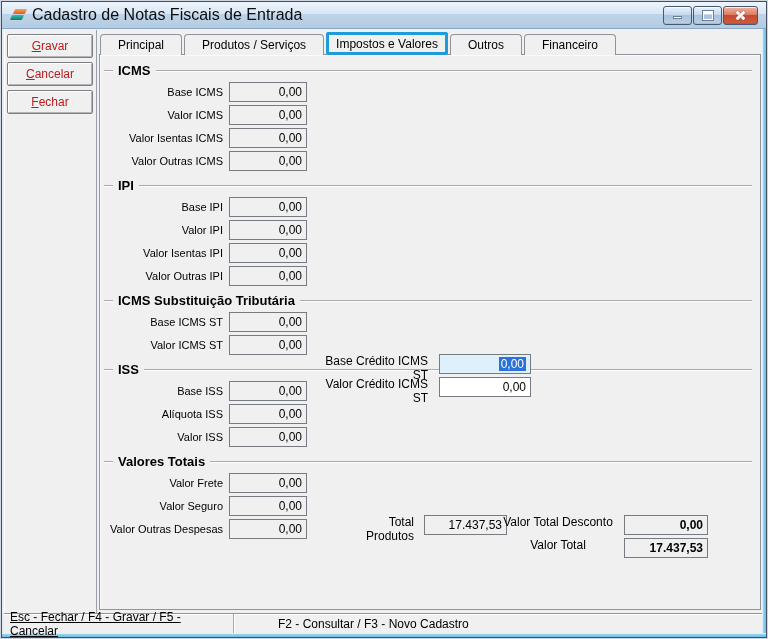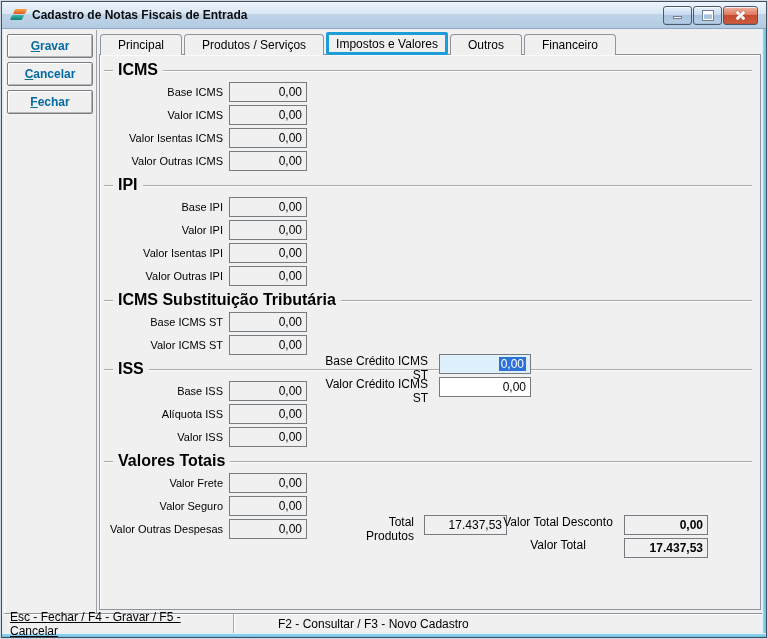--- a/index.html
+++ b/index.html
@@ -7,21 +7,21 @@
   .window { position:relative; width:766px; height:637px; margin:1px; border:1px solid #46505c; background:#f0f0f0; overflow:hidden; }
 
   
   .titlebar { position:absolute; top:0; left:0; right:0; height:27px;
     background:linear-gradient(#eef5fc 0%, #d8e6f4 45%, #bfd4e8 46%, #b3cbe2 100%);
     border-bottom:1px solid #8ca8c4; display:flex; align-items:center; }
   .app-icon { position:relative; width:17px; height:16px; margin:0 5px 0 8px; }
   .app-icon .bar { position:absolute; width:12px; height:5px; transform:skewX(-24deg); border-radius:1px; }
   .app-icon .bar.orange { left:4px; top:2px; background:linear-gradient(#f9a83f,#e1572a); }
   .app-icon .bar.teal { left:1px; top:8px; background:linear-gradient(#3cb9a9,#0d7e72); }
-  .title-text { font-size:12px; color:#0c0c0c;font-weight:bold; }
+  .title-text { font-size:16px; color:#0c0c0c; }
   .controls { position:absolute; right:8px; top:4px; display:flex; gap:1px; }
   .ctrl { height:19px; border:1px solid #47596e; border-radius:3px; display:flex; align-items:center; justify-content:center;
           box-shadow:inset 0 1px 0 rgba(255,255,255,.75), inset 0 -1px 0 rgba(0,0,0,.08); }
   .ctrl.min, .ctrl.max { width:29px; background:linear-gradient(#e7f1fb, #c6d9ee 45%, #a9c3de 50%, #b9cfe6); }
   .ctrl.close { width:35px; background:linear-gradient(#f2b5a4, #dd7a5e 45%, #c44a31 50%, #cf5c41); }
   .glyph-min { width:9px; height:3px; background:#fff; border:1px solid #6e7f95; margin-top:4px; }
   .glyph-max { width:10px; height:9px; border:1px solid #fff; border-top:3px solid #fff; box-shadow:0 0 0 1px #6e7f95; background:transparent; }
   .glyph-x { position:relative; width:11px; height:11px; }
   .glyph-x .b { position:absolute; left:0; top:4px; width:11px; height:3px; background:#fff; border-radius:1px; box-shadow:0 0 1px #7c2516; }
   .glyph-x .b1 { transform:rotate(45deg); }
@@ -35,39 +35,39 @@
   
   .content { position:absolute; top:28px; left:2px; right:4px; bottom:24px; background:#f0f0f0; }
 
   
   .sidebar { position:absolute; left:0; top:0; bottom:0; width:93px; background:#f0f0f0;
              border-right:1px solid #9aa0a8; box-shadow:1px 0 0 #fff inset; padding:4px 3px; }
   .side-btn { width:86px; height:24px; margin:0 auto 4px; background:#f0f0f0;
               border:1px solid #7a7f86; border-radius:2px;
               box-shadow:inset 1px 1px 0 #ffffff, inset -1px -1px 0 #b4b4b4;
               display:flex; align-items:center; justify-content:center;
-              font-size:12px; font-weight:bold; color:#0369a1; cursor:default; }
+              font-size:12px; font-weight:normal; color:#b91c1c; cursor:default; }
   .side-btn .u { text-decoration:underline; }
 
   
   .main { position:absolute; left:94px; top:0; right:0; bottom:0; }
   .tabstrip { position:absolute; top:2px; left:2px; right:2px; height:23px; display:flex; align-items:flex-end; z-index:2; }
   .tab { height:21px; padding:3px 17px 2px; margin-right:2px; font-size:12px; color:#000;
          background:#f0f0f0; border:1px solid #8f949c; border-bottom:none; border-radius:4px 4px 0 0; }
   .tab.active { height:23px; border:3px solid #1e9cd8; border-radius:2px; padding:2px 7px 1px; background:#f0f0f0; }
   .page { position:absolute; top:24px; left:1px; right:1px; bottom:3px; background:#f0f0f0;
           border:1px solid #8f949c; box-shadow:inset 1px 1px 0 #fbfbfb; padding:4px 8px 0 4px; }
 
   
   .grp-cap { display:flex; align-items:center; height:14px; margin-top:8px; }
   .grp-cap:first-child { margin-top:4px; }
   .grp-cap .seg { height:1px; background:#a9a9a9; box-shadow:0 1px 0 #fdfdfd; }
   .grp-cap .seg.short { width:9px; }
   .grp-cap .seg.long { flex:1; }
-  .grp-cap .cap { font-size:16px; font-weight:bold; color:#000; padding:0 5px; }
+  .grp-cap .cap { font-size:13px; font-weight:bold; color:#000; padding:0 5px; }
 
   
   .rows { margin-top:6px; }
   .row { position:relative; display:flex; align-items:center; height:18px; margin-bottom:5px; }
   .lbl { width:125px; text-align:right; padding-right:6px; font-size:11px; color:#000; }
   .box { width:78px; height:20px; border:1px solid #767b82; background:#f0f0f0;
          display:flex; align-items:center; justify-content:flex-end; padding:4px 4px; font-size:12px; color:#000; }
   .box.white { background:#ffffff; }
   .box.focused { background:#def0fb; }
   .box .sel { background:#2b72d8; color:#fff; padding:0 2px; }

